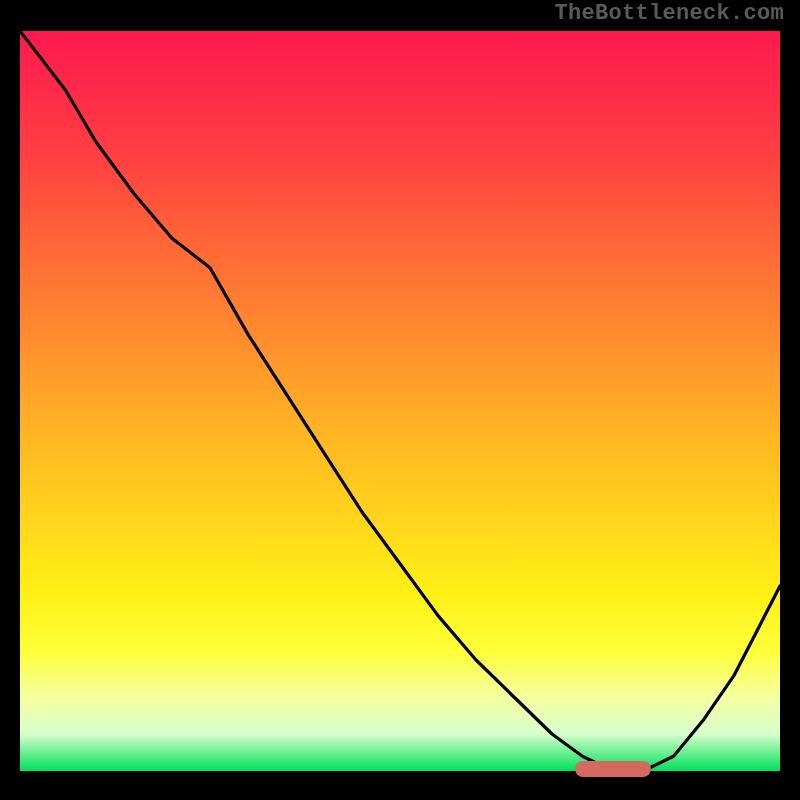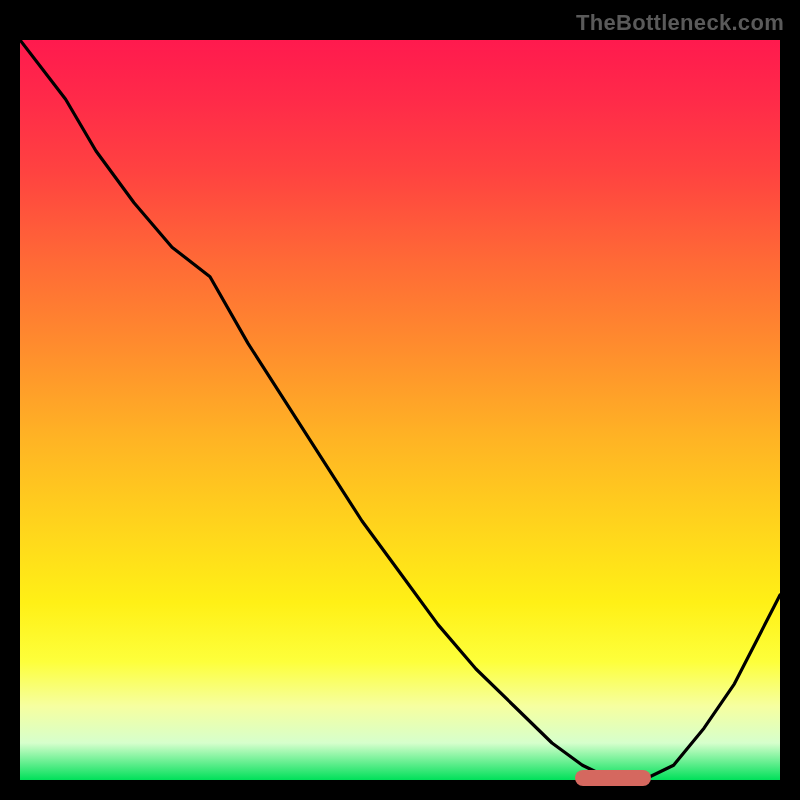--- a/index.html
+++ b/index.html
@@ -7,24 +7,25 @@
     padding: 0;
     width: 800px;
     height: 800px;
     background: #000;
     font-family: Arial, Helvetica, sans-serif;
     overflow: hidden;
   }
   .chart-frame {
     position: absolute;
     left: 10px;
-    top: 10px;
+    top: 1px;
     width: 780px;
     height: 780px;
     background: #000;
+    font-family: Liberation Mono, monospace;
   }
   .watermark {
     position: absolute;
     top: 0px;
     right: 6px;
     font-size: 22px;
     font-weight: 600;
     color: #5a5a5a;
     letter-spacing: 0.3px;
     user-select: none;

